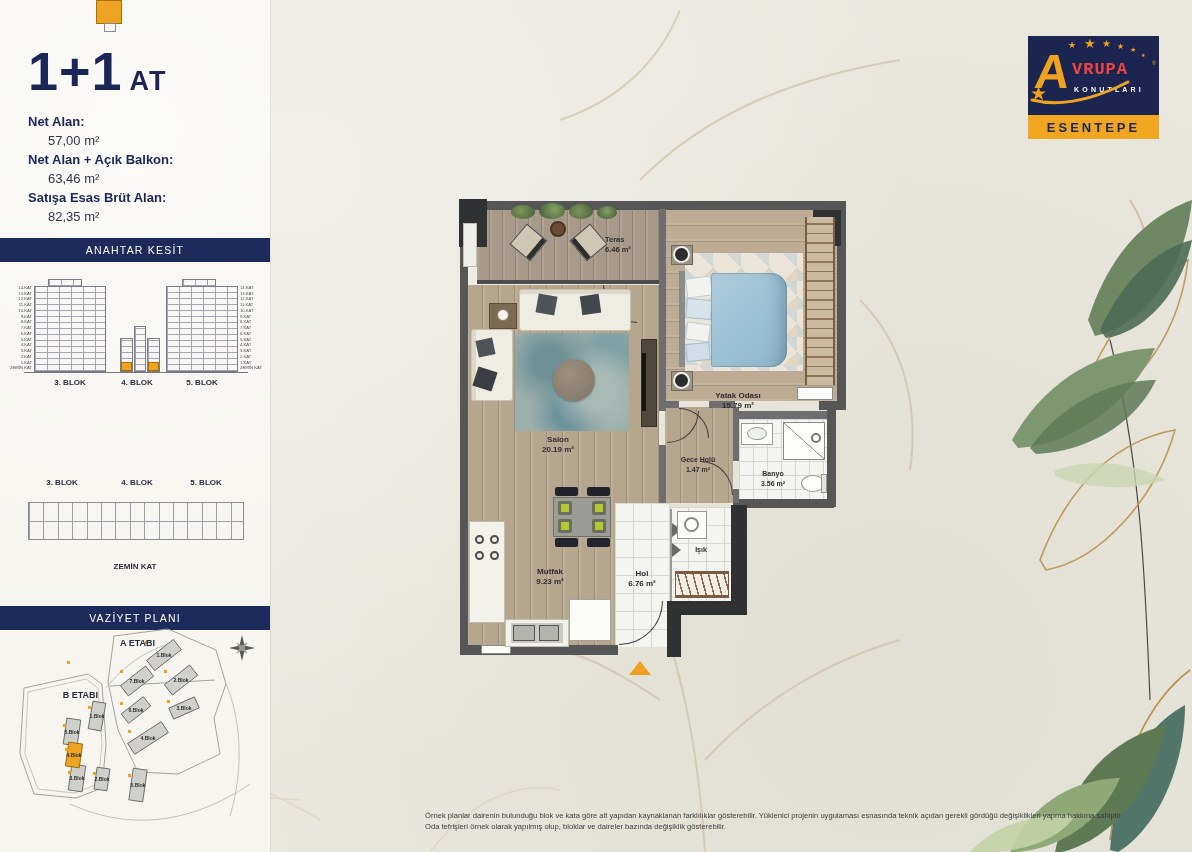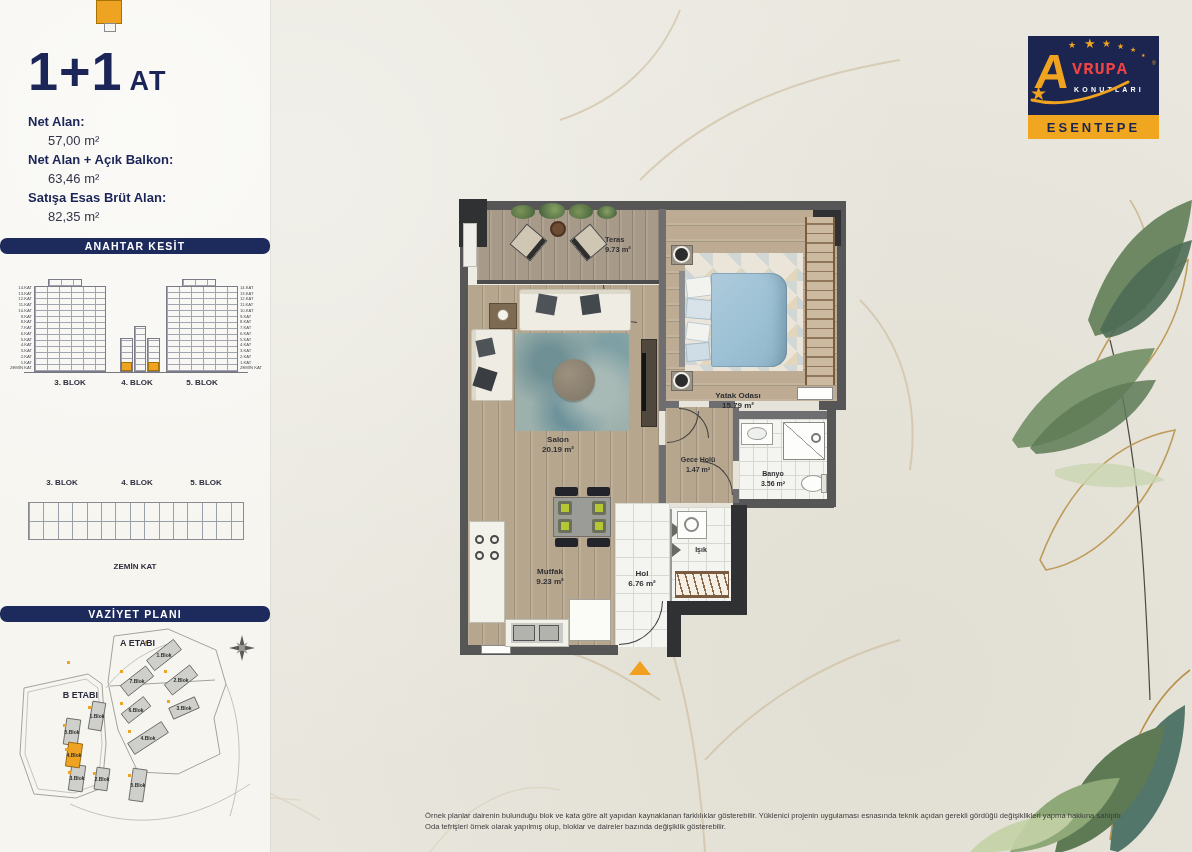--- a/index.html
+++ b/index.html
@@ -14,23 +14,23 @@
   .sidebar { position:absolute; left:0; top:0; width:270px; height:852px;
              background:#f6f5f0;
              background-image:radial-gradient(circle at 50% 15%, rgba(255,255,255,.5), transparent 60%);
              box-shadow:1px 0 0 rgba(0,0,0,.05); }
   .unit-title { position:absolute; left:28px; top:40px; color:#1c2557; display:flex; align-items:baseline; }
   .unit-size { font-size:54px; font-weight:bold; letter-spacing:1px; }
   .unit-code { font-size:27px; font-weight:600; margin-left:7px; letter-spacing:2px; }
   .area-info { position:absolute; left:28px; top:112px; font-size:13px; line-height:19px; color:#1c2557; }
   .area-label { font-weight:bold; }
   .area-value { font-weight:normal; color:#34344a;margin-left:20px; }
-  .navbar { position:absolute; left:0; width:270px; height:16px; background:#1c2a5c;
-            color:#fff; font-size:10.5px; font-weight:bold; letter-spacing:1.2px;
-            display:flex; align-items:center; justify-content:center;border-radius:7px; }
+  .navbar { position:absolute; left:0; width:270px; height:24px; background:#1c2a5c;
+            color:#fff; font-size:10.5px; font-weight:normal; letter-spacing:1.2px;
+            display:flex; align-items:center; justify-content:center; }
 
   
   .k-bld, .k-col, .k-roof { position:absolute; border:1px solid #7c7c88;
       background-image:repeating-linear-gradient(0deg,#a0a5b1 0 1px,transparent 1px 6px),
                        repeating-linear-gradient(90deg,#a0a5b1 0 1px,transparent 1px 12px); }
   .k-ground { position:absolute; background:#77777f; height:1px; }
   .k-floors { position:absolute; width:26px; font-size:4.2px; line-height:5.73px; color:#4a4a55; }
   .k-floors span { display:block; }
   .fl-r { text-align:left; } .fl-l { text-align:right; }
   .blok-lbl { position:absolute; font-size:8px; font-weight:bold; color:#2e2e40; text-align:center; }
@@ -419,21 +419,21 @@
     <div class="furn" style="left:219px;top:350px;width:0;height:0;border-top:7px solid transparent;border-bottom:7px solid transparent;border-left:9px solid #6a6a64"></div>
     <div class="furn" style="left:224px;top:318px;width:30px;height:28px;background:#fdfdfb;border:1px solid #9a9a94"></div>
     <div class="furn" style="left:231px;top:324px;width:15px;height:15px;border-radius:50%;border:2px solid #8a8a84"></div>
     <div class="furn" style="left:222px;top:378px;width:54px;height:27px;background:#f6efe4;border-top:3px solid #7b5c41;border-bottom:3px solid #7b5c41;border-left:1px solid #7b5c41;border-right:1px solid #7b5c41;background-image:repeating-linear-gradient(75deg, transparent 0 6px, #8a6b4d 6px 7.5px)"></div>
     <div class="qarc" style="left:166px;top:408px;width:44px;height:44px;border-width:0 1px 1px 0;border-radius:0 0 100% 0"></div>
 
     <div class="furn" style="left:176px;top:468px;width:0;height:0;border-left:11px solid transparent;border-right:11px solid transparent;border-bottom:14px solid #f0a01e"></div>
 
     <div class="rlabel" style="left:152px;top:42px;width:54px;text-align:left;font-size:7.5px">
       <span>Teras</span>
-        <span>9.73 m²</span>
+        <span>6.46 m²</span>
     </div>
     <div class="rlabel" style="left:230px;top:198px;width:110px">
       <span>Yatak Odası</span>
         <span>15.79 m²</span>
     </div>
     <div class="rlabel" style="left:60px;top:242px;width:90px">
       <span>Salon</span>
         <span>20.19 m²</span>
     </div>
     <div class="rlabel" style="left:212px;top:262px;width:66px;font-size:7px">

